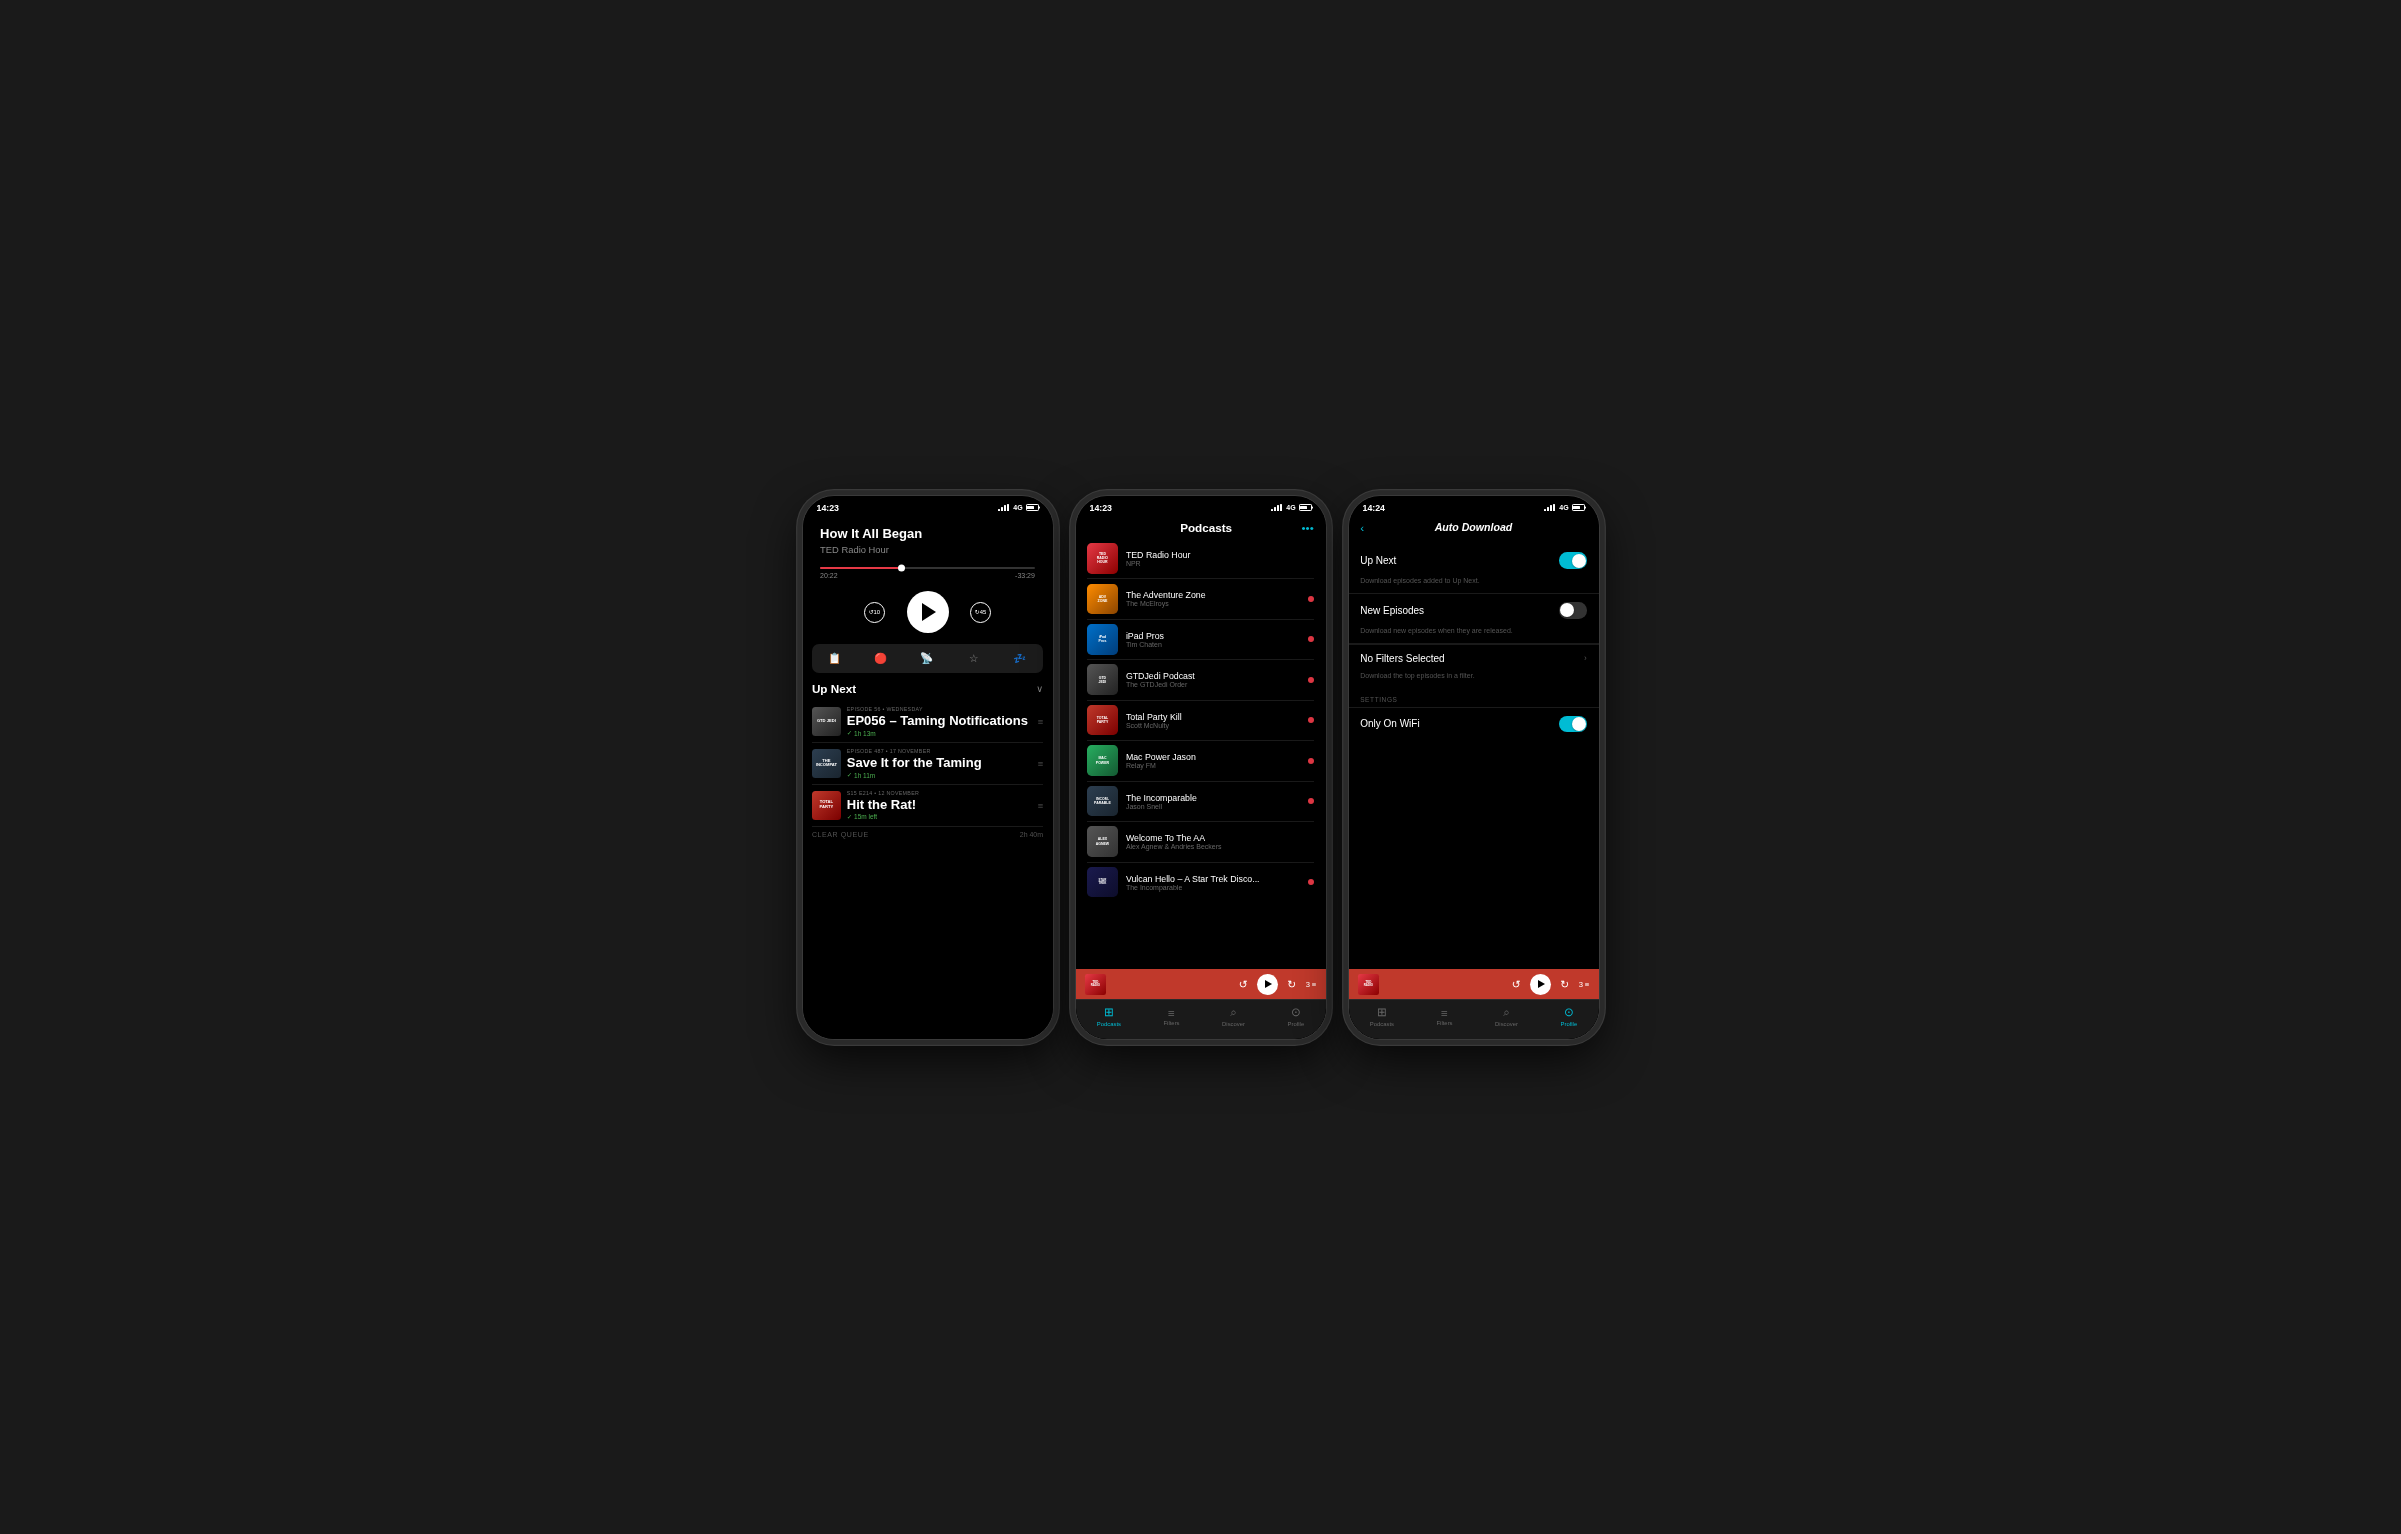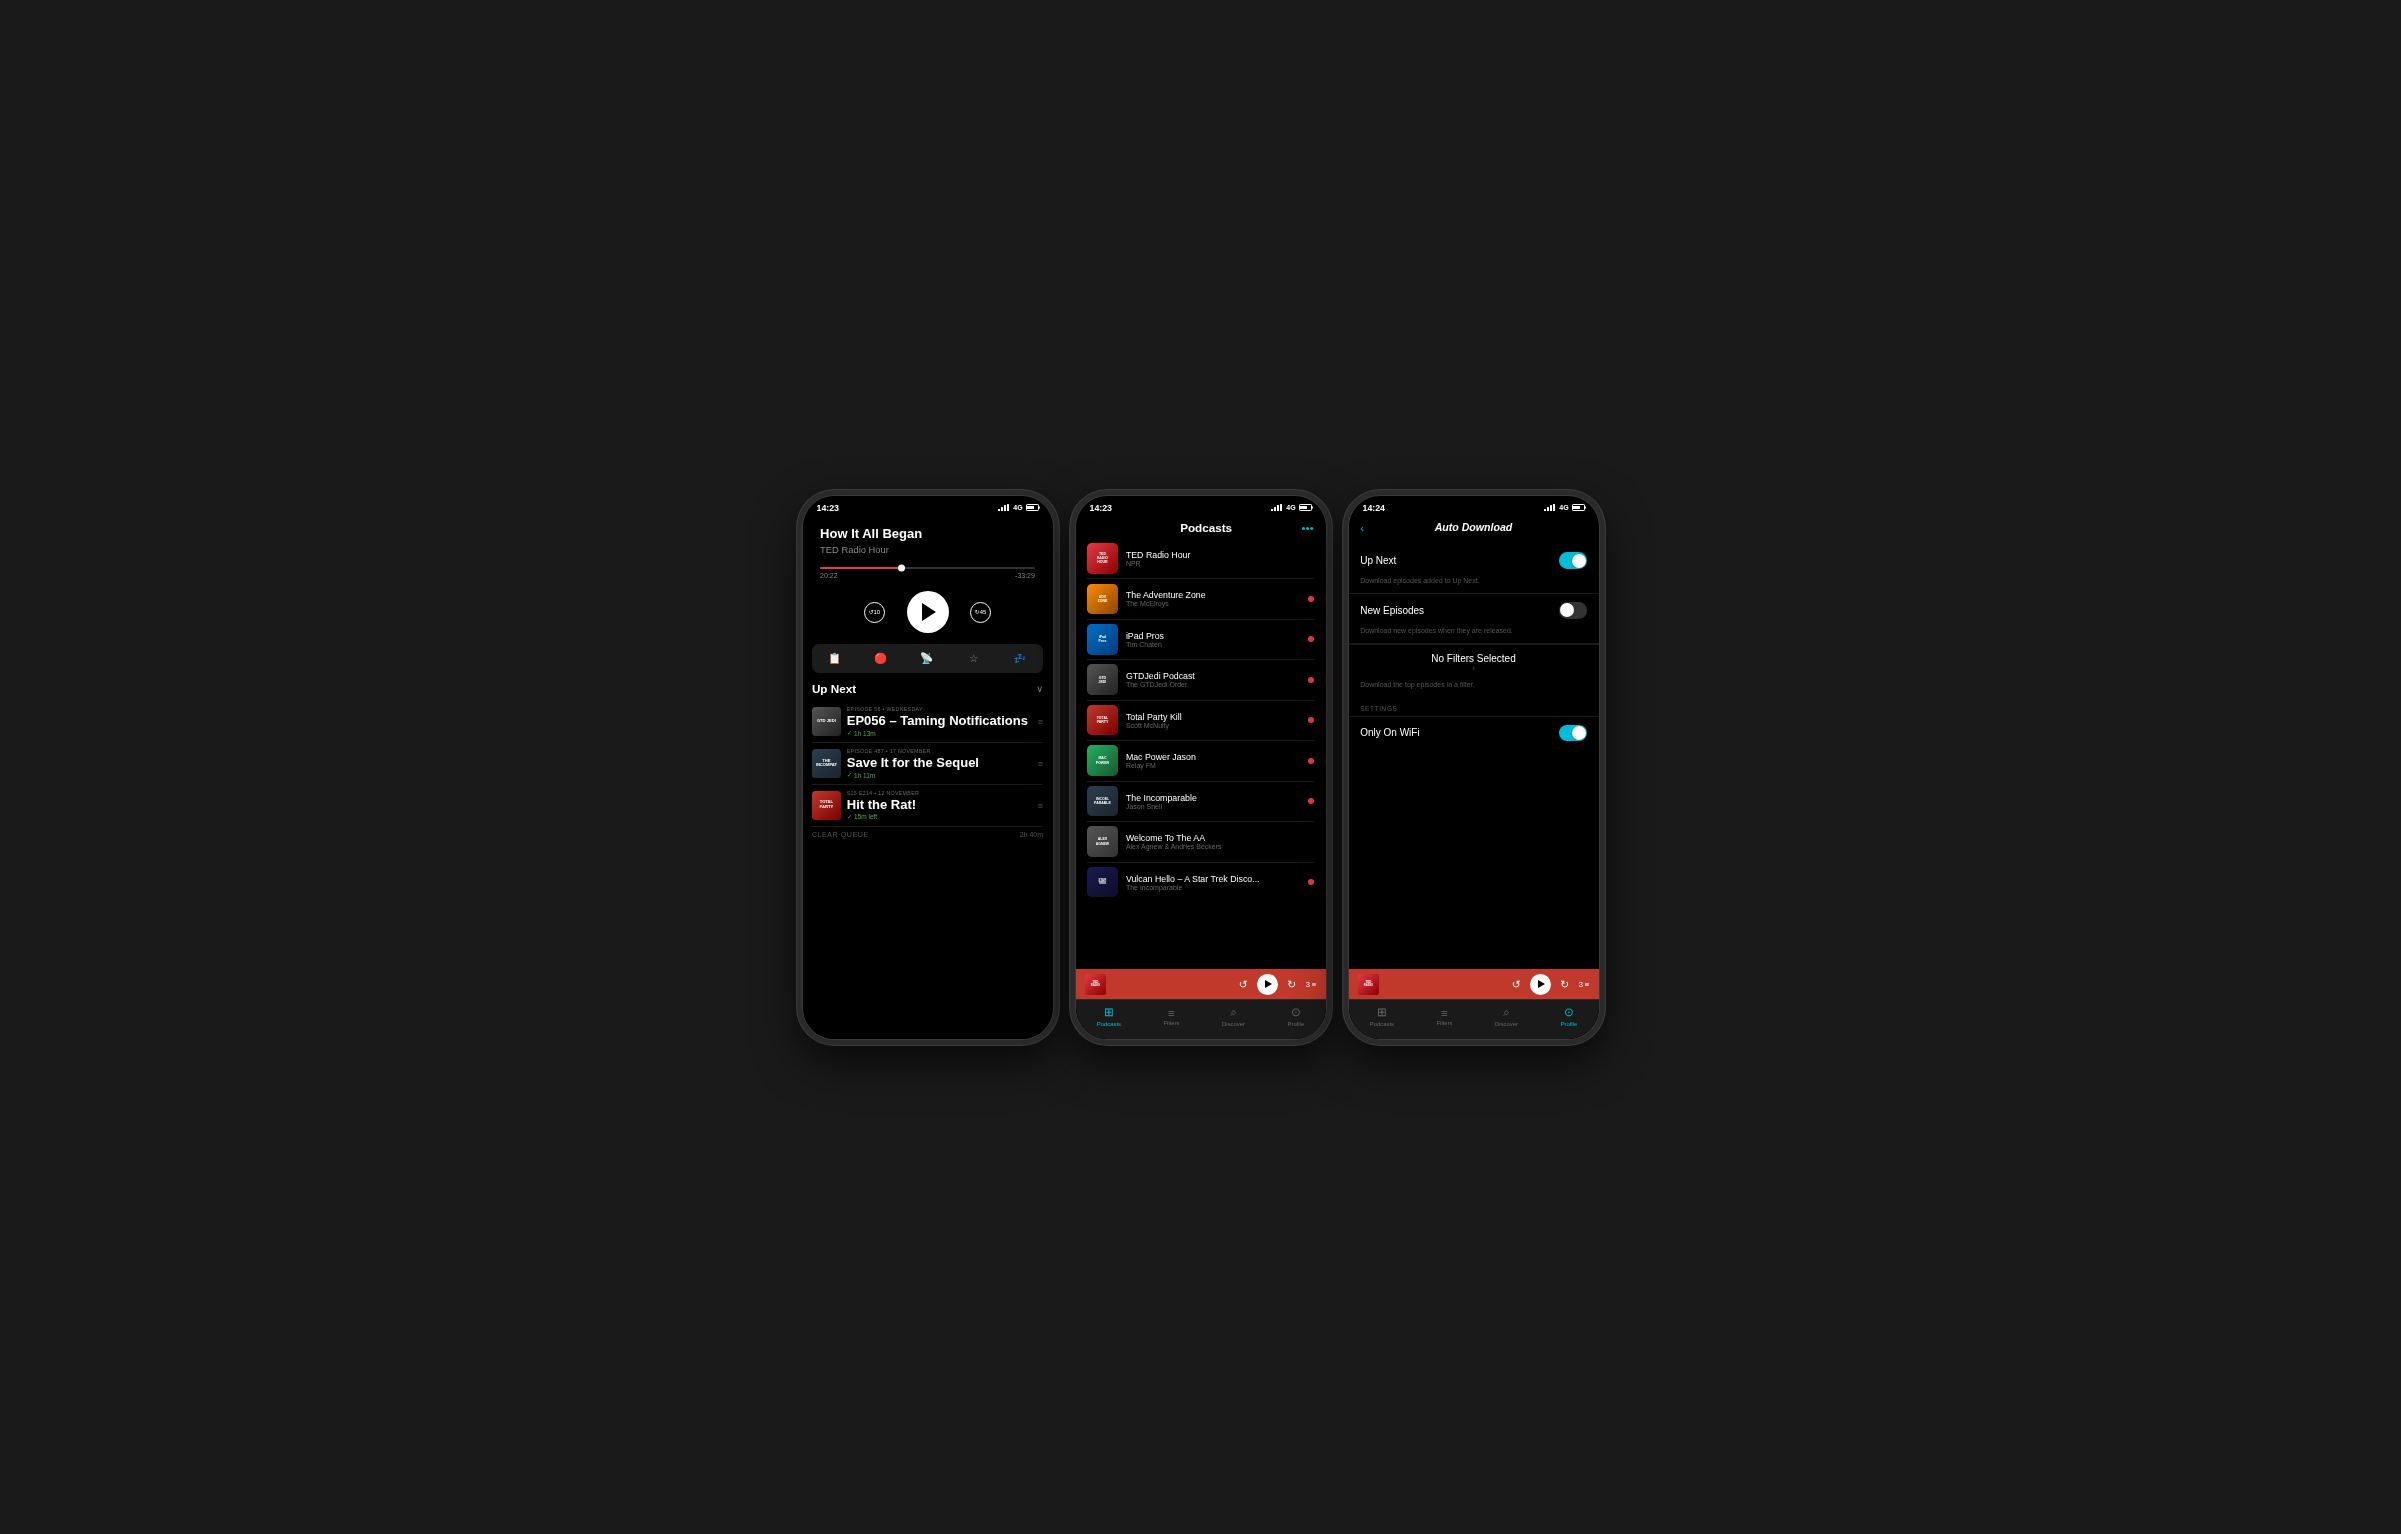--- a/index.html
+++ b/index.html
@@ -455,21 +455,20 @@
     }
     .toggle.on .toggle-knob { right: 1.2px; }
     .toggle.off .toggle-knob { left: 1.2px; }
     .filter-row {
       display: flex;
       align-items: center;
       justify-content: space-between;
       padding: 8.2px 11.7px;
       background: #000;
       border-top: 0.6px solid #1a1a1a;
-      flex-direction: column;
     }
     .filter-label { color: #fff; font-size: 10px; }
     .filter-chevron { color: #555; font-size: 8.2px; }
     .settings-label {
       color: #555;
       font-size: 6.5px;
       text-transform: uppercase;
       letter-spacing: 0.6px;
       padding: 8.2px 11.7px 3.5px;
     }
@@ -591,21 +590,21 @@
             </div>
             <div class="drag-handle">≡</div>
           </div>
 
           <div class="episode-item">
             <div class="episode-thumb incomparable-art">
               <span class="art-label">THE INCOMPAT</span>
             </div>
             <div class="episode-info">
               <div class="episode-meta">Episode 487 • 17 November</div>
-              <div class="episode-name">Save It for the Sequel</div>
+              <div class="episode-name">Save It for the Taming</div>
               <div class="episode-duration">
                 <span class="check">✓</span>
                 <span>1h 11m</span>
               </div>
             </div>
             <div class="drag-handle">≡</div>
           </div>
 
           <div class="episode-item">
             <div class="episode-thumb tpk-art">

